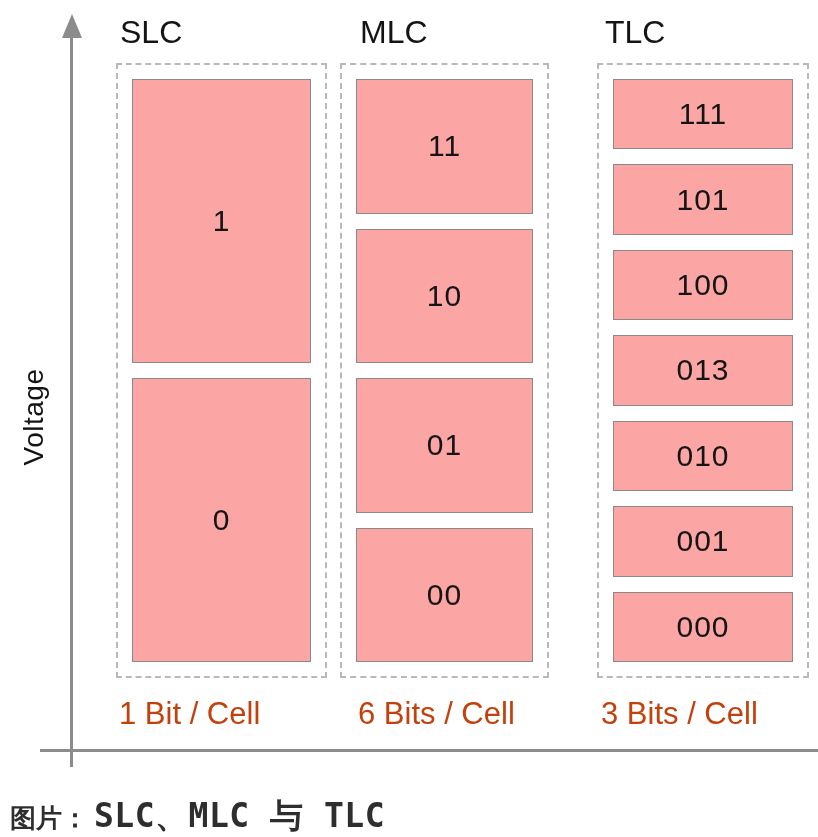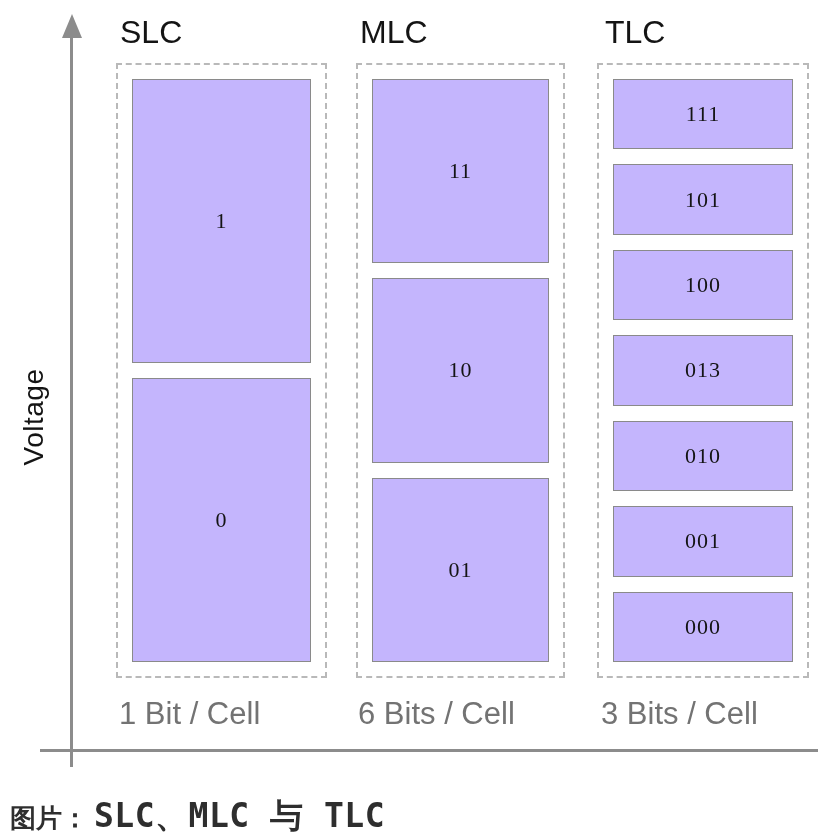--- a/index.html
+++ b/index.html
@@ -63,44 +63,43 @@
     border: 2px dashed #b9b9b9;
     display: flex;
     flex-direction: column;
     gap: 15px;
     padding: 14px 14px;
     background: transparent;
   }
   .level-box {
     flex: 1 1 0;
     border: 1.5px solid #8a8a8a;
-    background: #c4b5fd;
+    background: #fca5a5;
     display: flex;
     align-items: center;
     justify-content: center;
-    font-size: 22px;
+    font-size: 30px;
     color: #141414;
     letter-spacing: 1px;
-    font-family: Liberation Serif, serif;
   }
   .col-caption {
     position: absolute;
     top: 696px;
     font-size: 31px;
-    color: #737373;
+    color: #c2410c;
     white-space: nowrap;
   }
 
   
   .title-slc   { left: 120px; }
   .group-slc   { left: 116px; width: 211px; }
   .caption-slc { left: 119px; }
 
   .title-mlc   { left: 360px; }
-  .group-mlc   { left: 356px; width: 209px; }
+  .group-mlc   { left: 340px; width: 209px; }
   .caption-mlc { left: 358px; }
 
   .title-tlc   { left: 605px; }
   .group-tlc   { left: 597px; width: 212px; }
   .caption-tlc { left: 601px; }
 
   
   .figure-caption {
     position: absolute;
     left: 10px; top: 794px;
@@ -138,20 +137,21 @@
     <div class="level-box">1</div>
     <div class="level-box">0</div>
   </div>
   <div class="col-caption caption-slc">1 Bit / Cell</div>
 
   <div class="col-title title-mlc">MLC</div>
   <div class="cell-group group-mlc">
     <div class="level-box">11</div>
     <div class="level-box">10</div>
     <div class="level-box">01</div>
+    <div class="level-box">00</div>
   </div>
   <div class="col-caption caption-mlc">6 Bits / Cell</div>
 
   <div class="col-title title-tlc">TLC</div>
   <div class="cell-group group-tlc">
     <div class="level-box">111</div>
     <div class="level-box">101</div>
     <div class="level-box">100</div>
     <div class="level-box">013</div>
     <div class="level-box">010</div>

